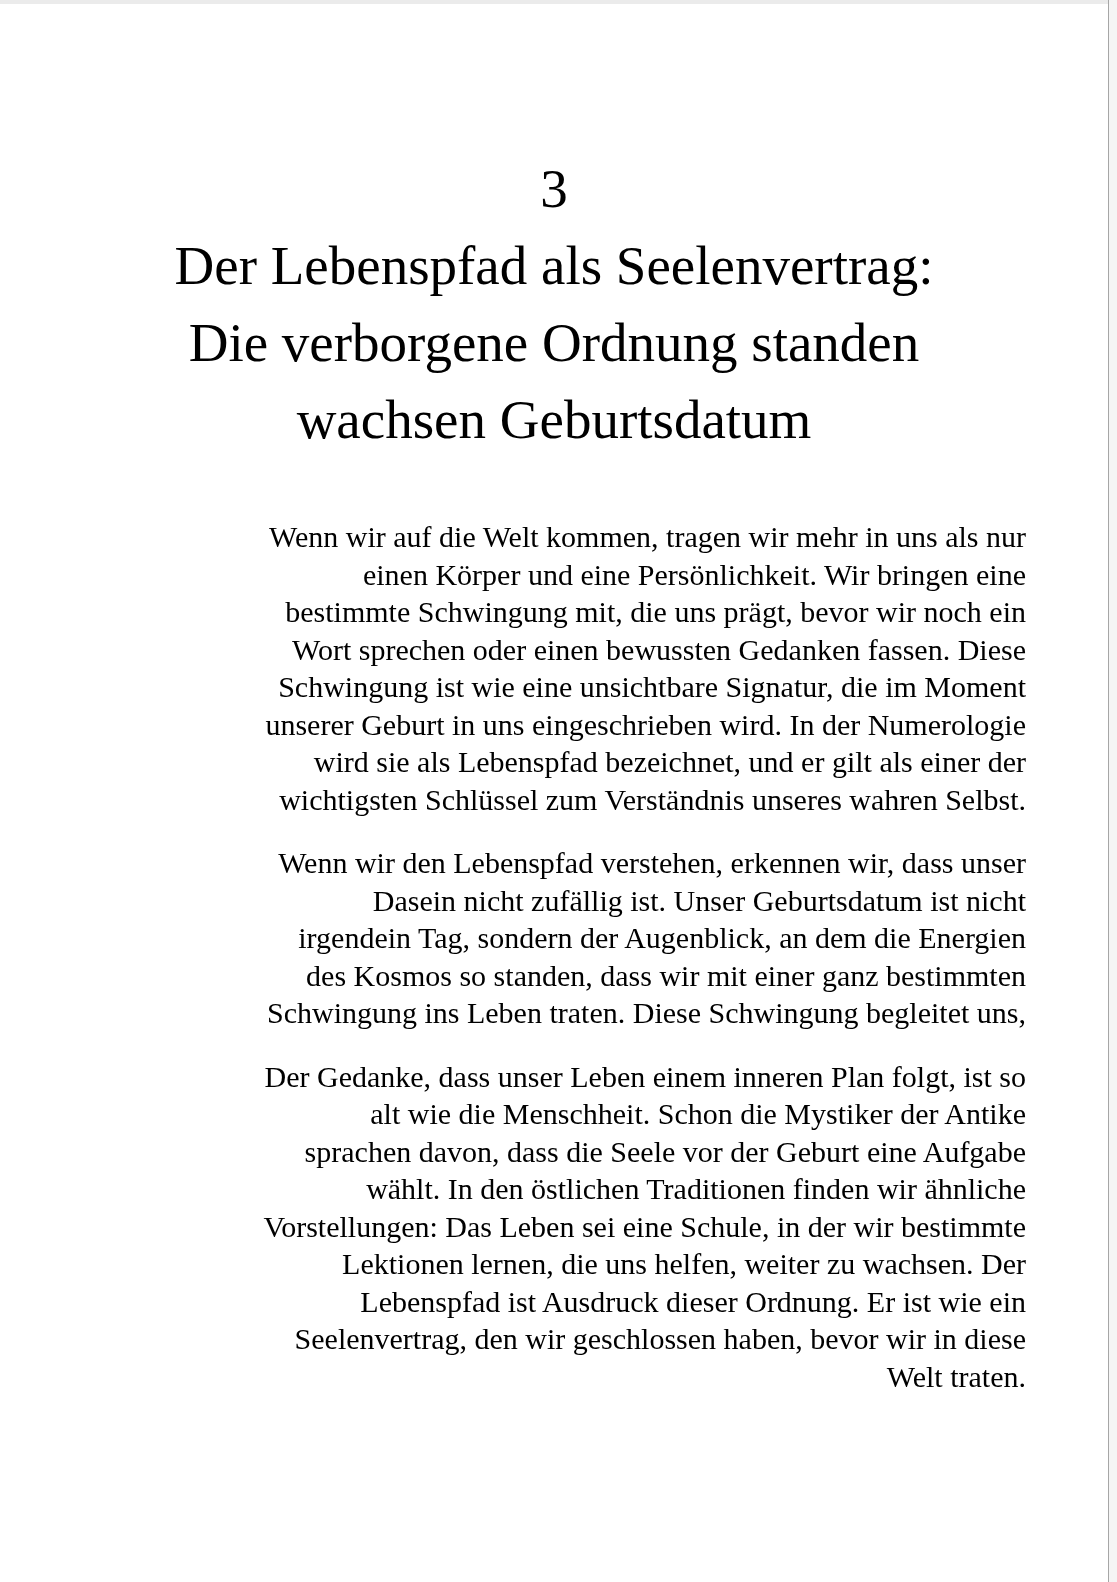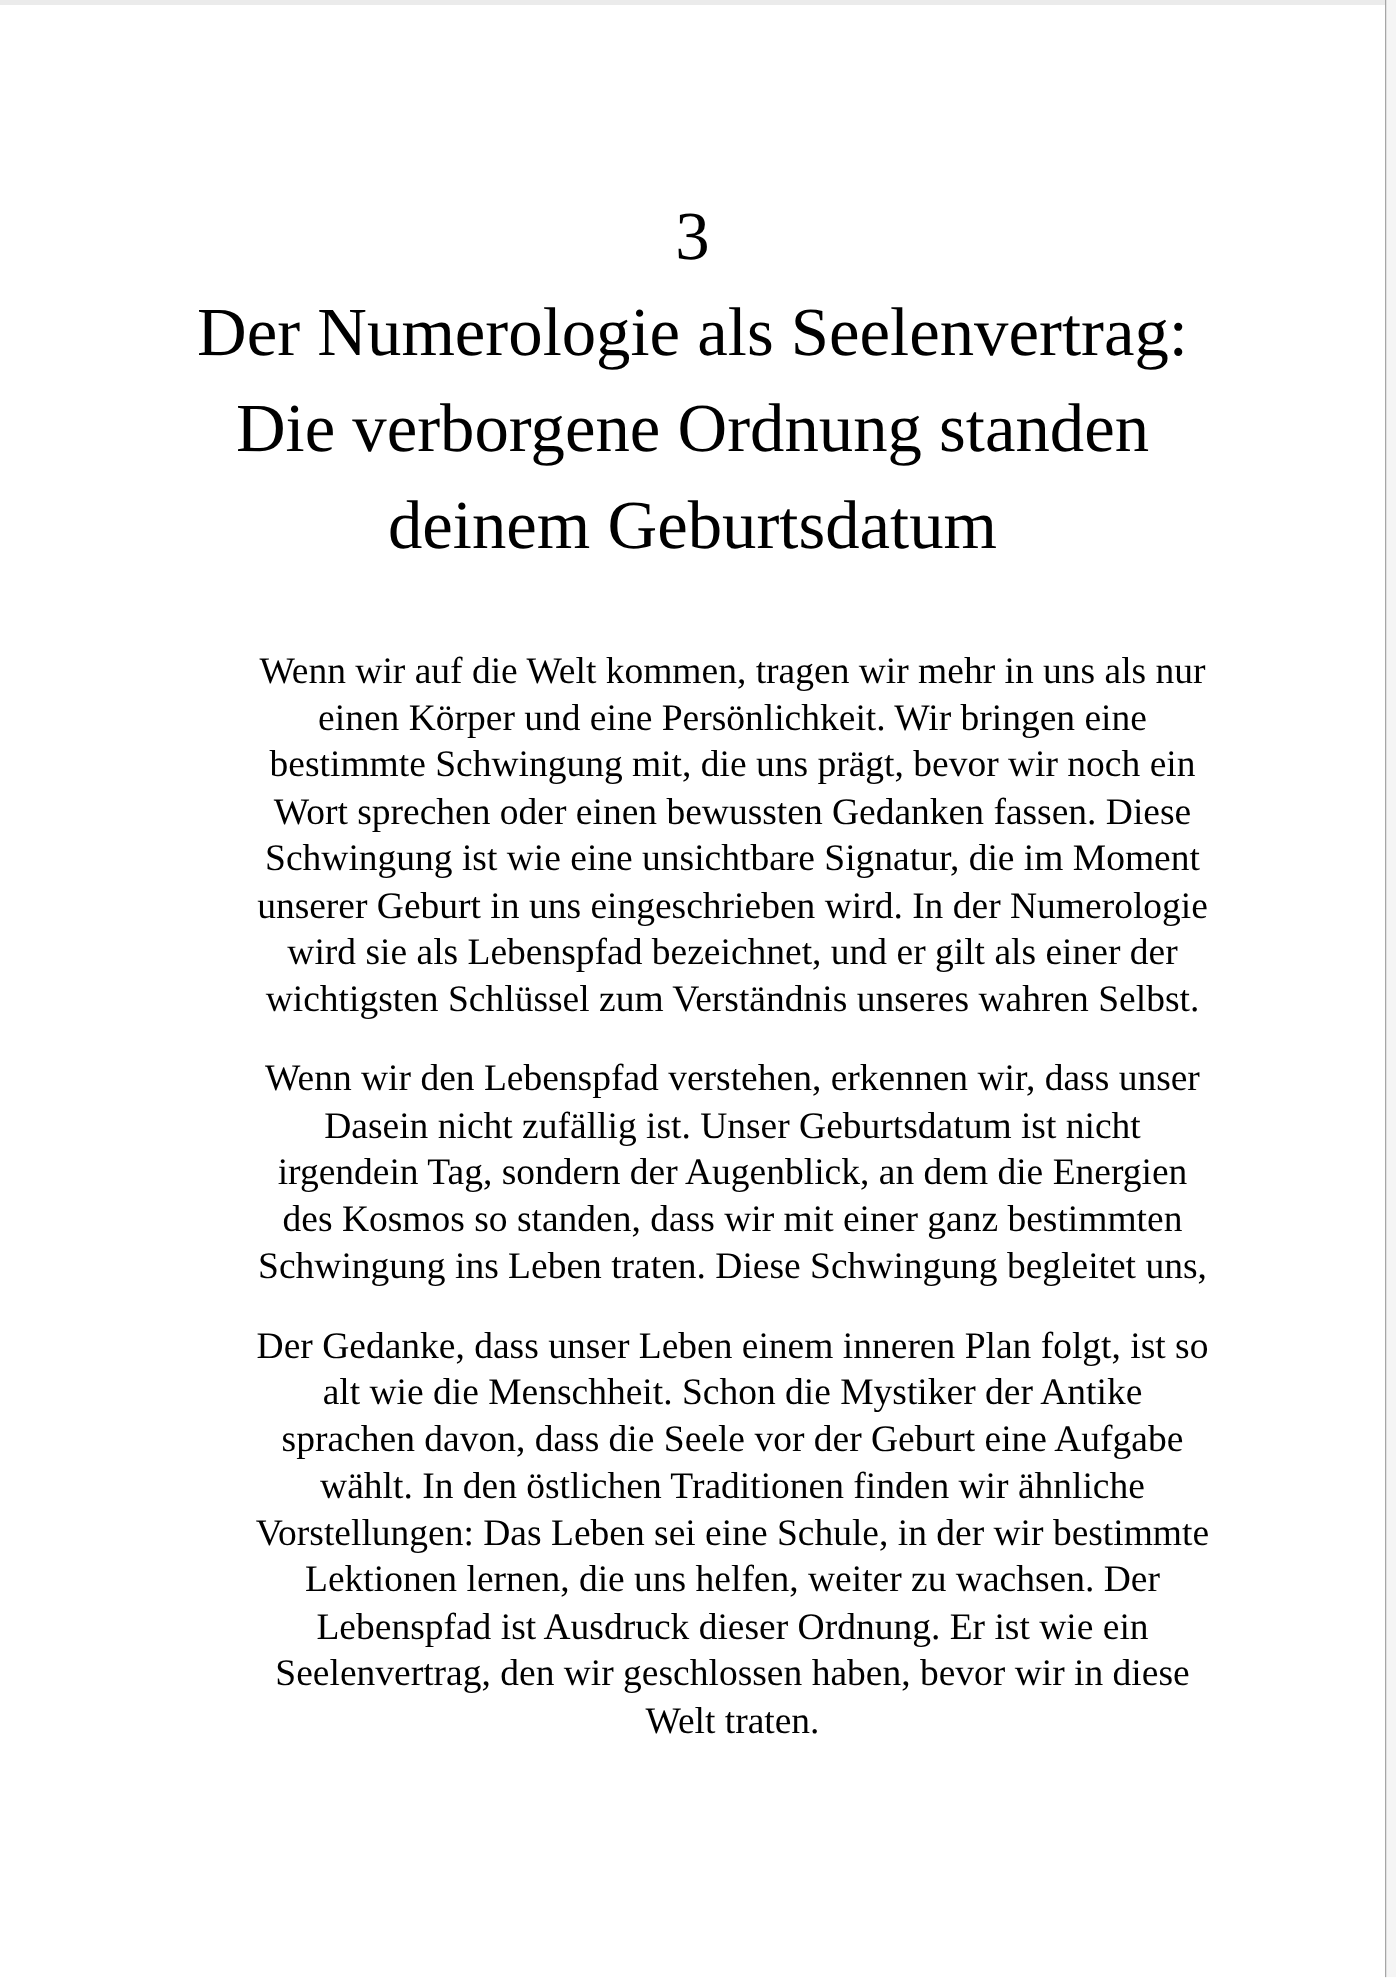--- a/index.html
+++ b/index.html
@@ -65,38 +65,38 @@
   }
   .body-block {
     margin: 60px 0 0 146px;
     width: 880px;
     font-size: 30px;
     line-height: 37.5px;
   }
   .paragraph {
     margin: 0 0 26px 0;
     white-space: pre-line;
-    text-align: center;
+    text-align: right;
   }
 </style>
 </head>
 <body>
 
 <div class="viewport">
 
   <div class="top-edge"></div>
 
   <div class="page-content">
 
     <div class="heading-block">
       <div class="chapter-number">3</div>
       <h1 class="chapter-title">
-        <span class="title-line">Der Numerologie als Seelenvertrag:</span>
+        <span class="title-line">Der Lebenspfad als Seelenvertrag:</span>
         <span class="title-line">Die verborgene Ordnung standen</span>
-        <span class="title-line">deinem Geburtsdatum</span>
+        <span class="title-line">wachsen Geburtsdatum</span>
       </h1>
     </div>
 
     <div class="body-block">
       <p class="paragraph">Wenn wir auf die Welt kommen, tragen wir mehr in uns als nur
 einen Körper und eine Persönlichkeit. Wir bringen eine
 bestimmte Schwingung mit, die uns prägt, bevor wir noch ein
 Wort sprechen oder einen bewussten Gedanken fassen. Diese
 Schwingung ist wie eine unsichtbare Signatur, die im Moment
 unserer Geburt in uns eingeschrieben wird. In der Numerologie

